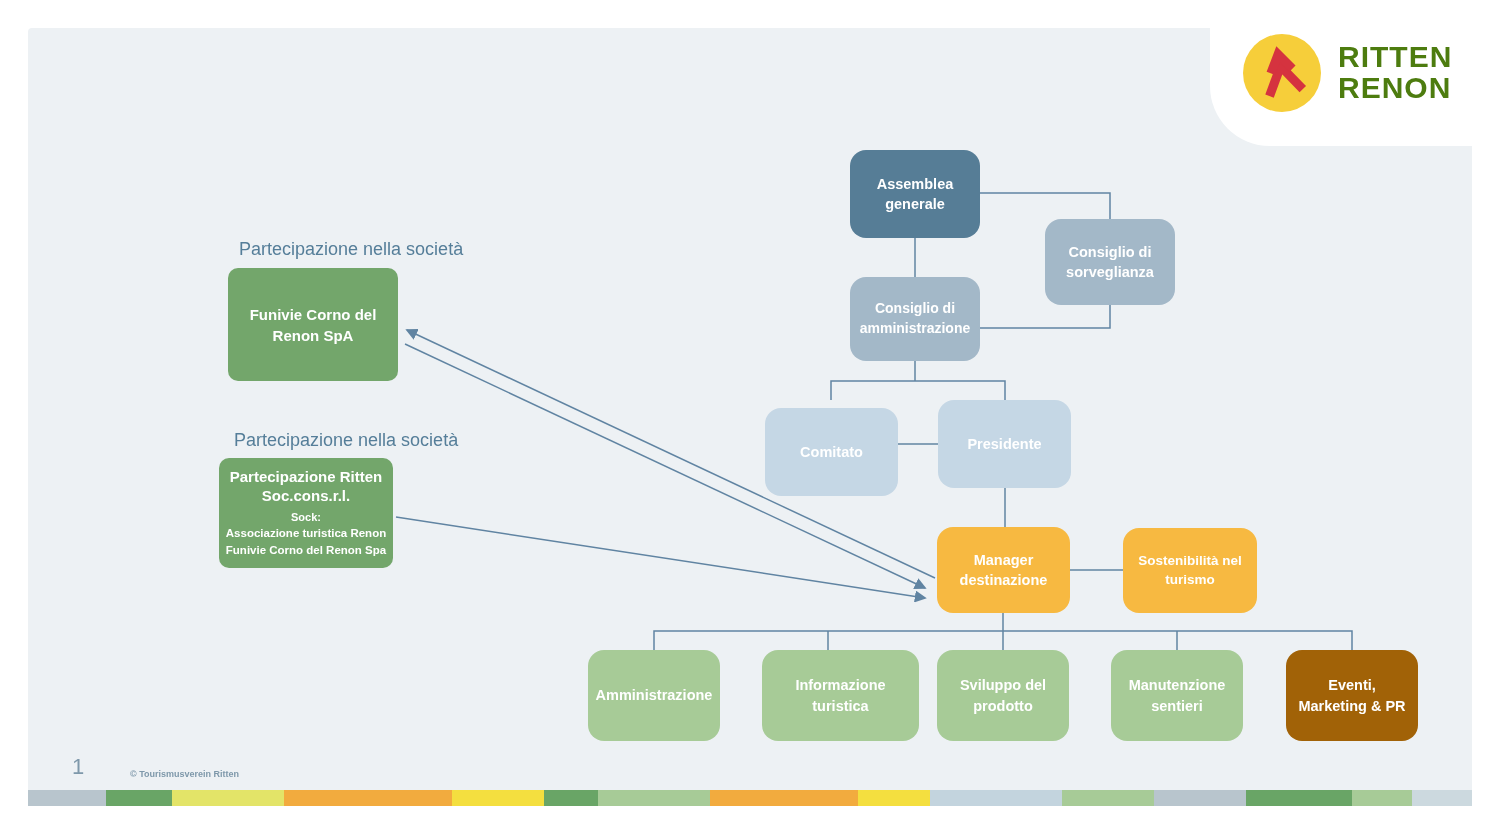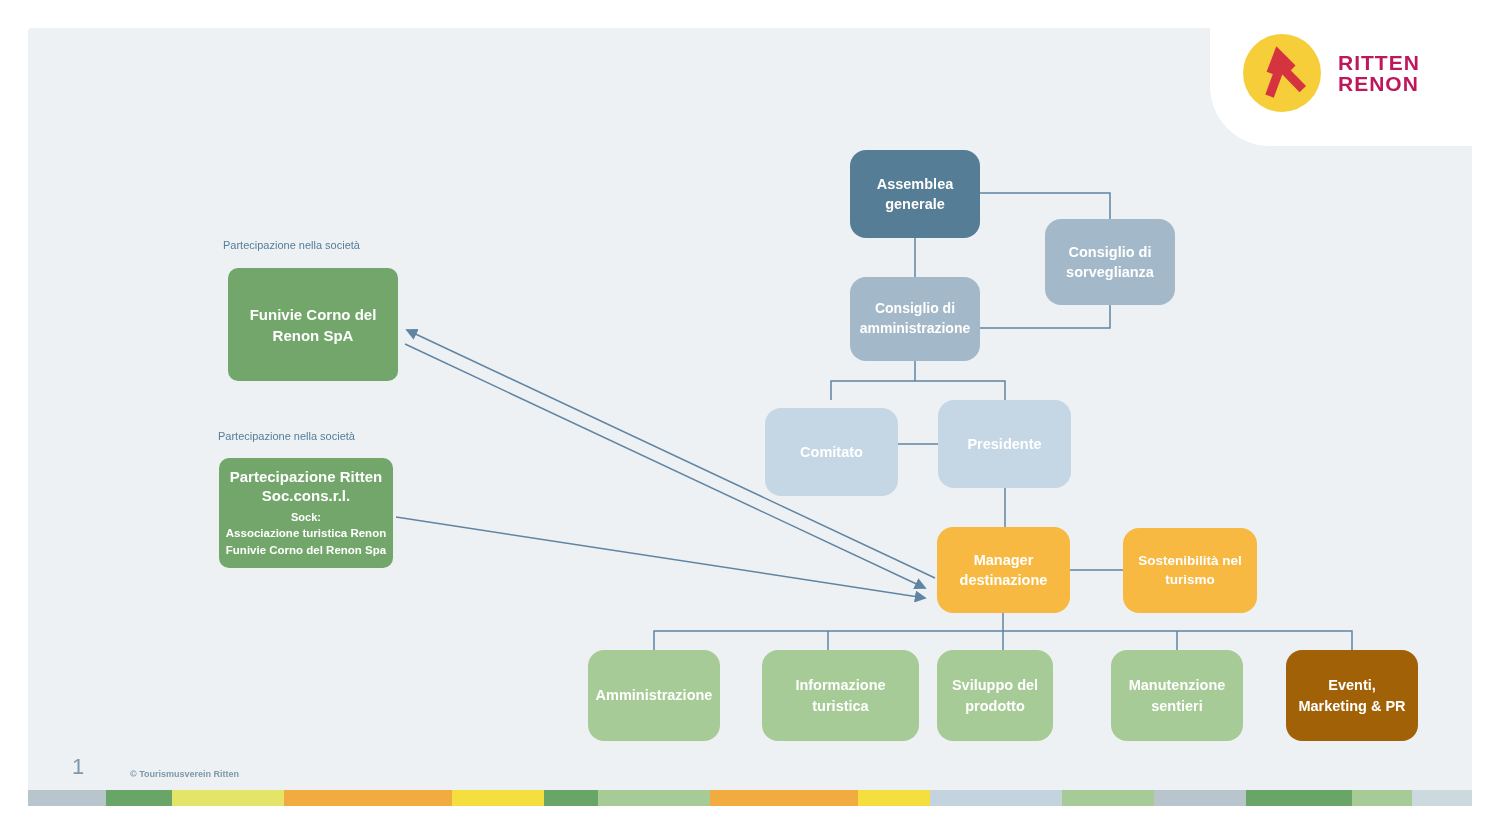--- a/index.html
+++ b/index.html
@@ -17,38 +17,38 @@
 
   #n-assemblea      { left:850px;  top:150px; width:130px; height:88px; background:#567d96; }
   #n-sorveglianza   { left:1045px; top:219px; width:130px; height:86px; background:#a3b8c8; }
   #n-cda            { left:850px;  top:277px; width:130px; height:84px; background:#a3b8c8; font-size:14px; }
   #n-comitato       { left:765px;  top:400px; width:133px; height:88px; background:#c5d7e5;margin-top:8px; }
   #n-presidente     { left:938px;  top:400px; width:133px; height:88px; background:#c5d7e5; }
   #n-manager        { left:937px;  top:527px; width:133px; height:86px; background:#f7b941; }
   #n-sostenibilita  { left:1123px; top:528px; width:134px; height:85px; background:#f7b941; font-size:13.5px; }
   #n-amministrazione{ left:588px;  top:650px; width:132px; height:91px; background:#a7cb97; }
   #n-informazione   { left:762px;  top:650px; width:157px; height:91px; background:#a7cb97; }
-  #n-sviluppo       { left:937px;  top:650px; width:116px; height:91px; background:#a7cb97; }
+  #n-sviluppo       { left:937px;  top:650px; width:132px; height:91px; background:#a7cb97; }
   #n-manutenzione   { left:1111px; top:650px; width:132px; height:91px; background:#a7cb97; }
   #n-eventi         { left:1286px; top:650px; width:132px; height:91px; background:#a16207;text-align:center; }
 
   #n-funivie        { left:228px; top:268px; width:170px; height:113px; background:#73a66b; border-radius:10px; font-size:15px; }
   #n-sonnenplateau  { left:219px; top:458px; width:174px; height:110px; background:#73a66b; border-radius:10px;
                       flex-direction:column; font-size:15px; }
   .sonnen-title  { font-size:15px; font-weight:bold; white-space:pre-line; line-height:1.3; }
   .sonnen-sub    { font-size:11px; font-weight:600; margin-top:4px; }
   .sonnen-member { font-size:11.5px; font-weight:600; line-height:1.5; }
 
-  .part-label { position:absolute; z-index:2; color:#557e99; font-size:11px; }
+  .part-label { position:absolute; z-index:2; color:#557e99; font-size:18px;margin-left:16px; }
   #part1 { left:223px; top:239px; }
   #part2 { left:218px; top:430px; }
 
   .logo-panel { position:absolute; left:1210px; top:0; width:290px; height:146px; background:#ffffff;
                 border-bottom-left-radius:60px; z-index:3; display:flex; align-items:center; padding-left:32px; gap:16px; }
-  .logo-text { color:#be185d; font-weight:800; font-size:21px; line-height:1.02; letter-spacing:1px; }
+  .logo-text { color:#4d7c0f; font-weight:800; font-size:30px; line-height:1.02; letter-spacing:1px; }
 
   .stripe { position:absolute; left:28px; top:790px; width:1444px; height:16px; display:flex; overflow:hidden; z-index:2; }
   .stripe-seg { height:100%; flex:0 0 auto; }
 
   .page-number { position:absolute; left:72px; top:754px; font-size:22px; color:#7e98aa; z-index:2; }
   .copyright   { position:absolute; left:130px; top:769px; font-size:9px; font-weight:bold; color:#7e98aa; z-index:2; }
 </style>
 </head>
 <body>
 

